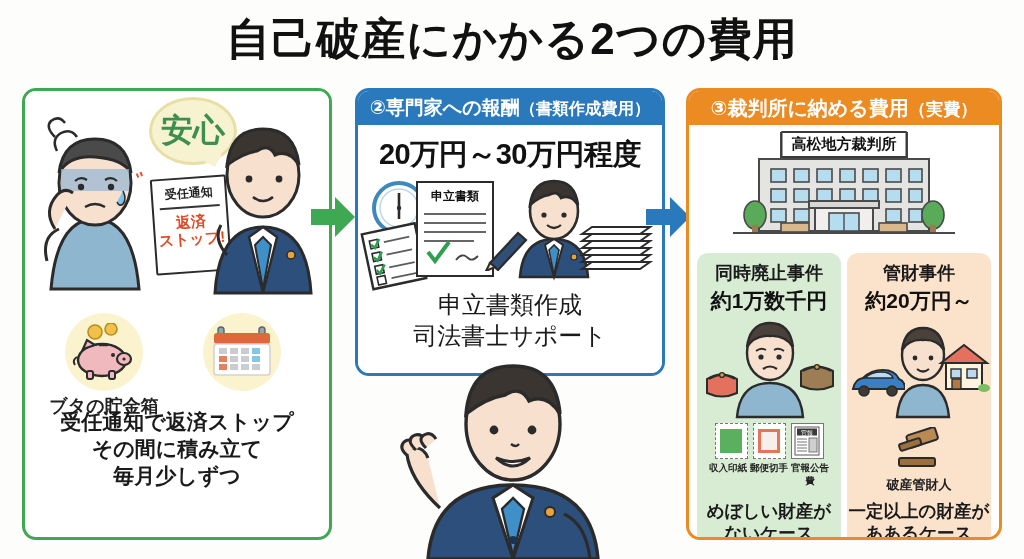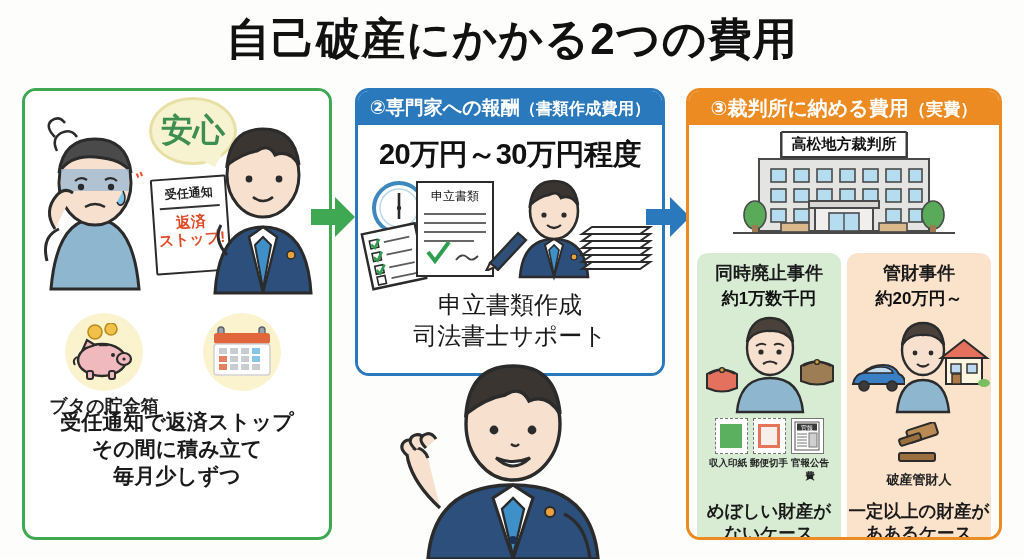--- a/index.html
+++ b/index.html
@@ -109,21 +109,21 @@
     padding: 2px 9px; font-size: 15px; font-weight: bold; color: #111;
     white-space: nowrap; z-index: 3;
   }
   .subbox {
     position: absolute; top: 128px; width: 144px; height: 302px;
     border-radius: 11px; padding-top: 8px;
   }
   #sub-left  { left: 8px;   background: #d8ecd4; }
   #sub-right { right: 8px;  background: #fbe2cb; }
   .sub-t1 { text-align:center; font-size: 18px; font-weight: bold; color:#1a1a1a; }
-  .sub-t2 { text-align:center; font-size: 17px; font-weight: bold; color:#111; margin-top: 2px; }
+  .sub-t2 { text-align:center; font-size: 21px; font-weight: bold; color:#111; margin-top: 2px; }
   .sub-art { position: relative; height: 104px; margin-top: 4px; }
   .stamp-row { display:flex; justify-content:center; gap:5px; }
   .stamp {
     width: 33px; height: 36px; background:#fff; border:1px dashed #777;
     display:flex; align-items:center; justify-content:center;
   }
   .stamp i { display:block; width:22px; height:24px; }
   .stamp-labels {
     display:flex; justify-content:center; gap:3px; margin-top:3px;
     font-size: 9.5px; font-weight:bold; color:#222;
@@ -274,21 +274,21 @@
           <path d="M10 15 l3 4 l6 -8" stroke="#2f9e4f" stroke-width="2.6" fill="none"></path>
           <rect x="9" y="24" width="8" height="8" fill="#fff" stroke="#2b2b2b" stroke-width="1.6"></rect>
           <path d="M10 28 l3 4 l6 -8" stroke="#2f9e4f" stroke-width="2.6" fill="none"></path>
           <rect x="9" y="37" width="8" height="8" fill="#fff" stroke="#2b2b2b" stroke-width="1.6"></rect>
           <path d="M10 41 l3 4 l6 -8" stroke="#2f9e4f" stroke-width="2.6" fill="none"></path>
           <rect x="9" y="48" width="8" height="8" fill="#fff" stroke="#2b2b2b" stroke-width="1.6"></rect>
           <path d="M23 15 h26 M23 28 h26 M23 41 h26 M23 52 h26" stroke="#5c5c5c" stroke-width="1.8"></path>
         </svg>
 
         <div style="position:absolute;left:58px;top:6px;width:78px;height:96px;background:#fff;border:2.5px solid #2b2b2b;">
-          <div style="font-size:12px;font-weight:normal;text-align:center;margin-top:5px;color:#111;">申立書類</div>
+          <div style="font-size:12px;font-weight:bold;text-align:center;margin-top:5px;color:#111;">申立書類</div>
           <svg width="74" height="62" style="display:block;margin-top:3px;">
             <path d="M6 6 h62 M6 15 h62 M6 24 h62 M6 33 h50" stroke="#666" stroke-width="2"></path>
             <path d="M10 44 l7 9 l14 -19" stroke="#2f9e4f" stroke-width="4" fill="none"></path>
             <path d="M38 52 q6 -8 12 -2 q4 4 10 -2" stroke="#444" stroke-width="1.8" fill="none"></path>
           </svg>
         </div>
 
         <svg width="52" height="44" style="position:absolute;left:126px;top:52px;">
           <path d="M6 36 L34 6 l8 7 l-28 30 z" fill="#2f4f76" stroke="#2b2b2b" stroke-width="2.2"></path>
           <path d="M6 36 l-4 8 l9 -4 z" fill="#f7e0cd" stroke="#2b2b2b" stroke-width="2"></path>

